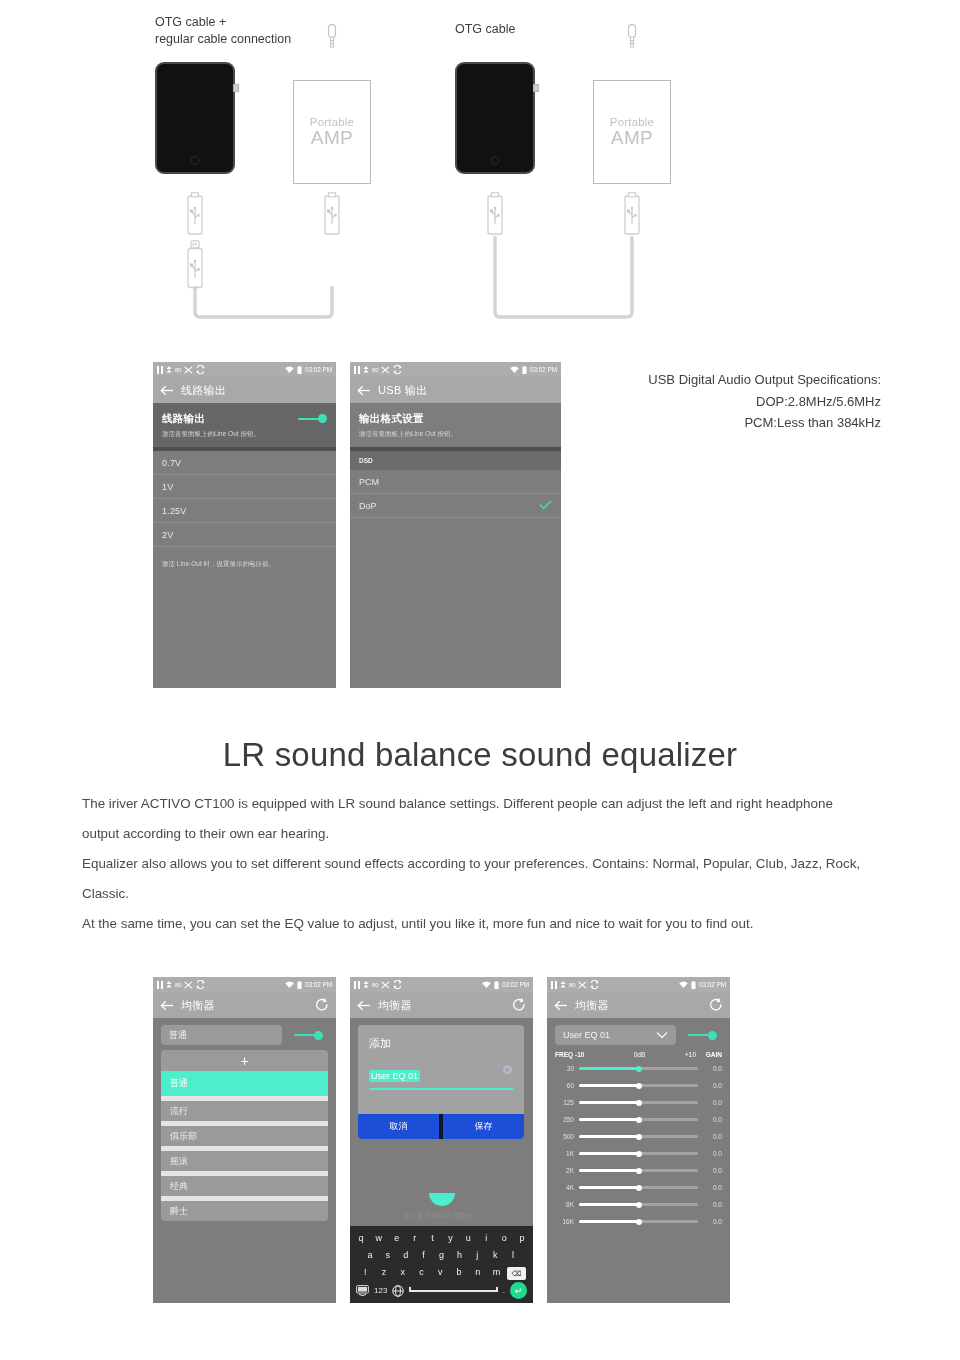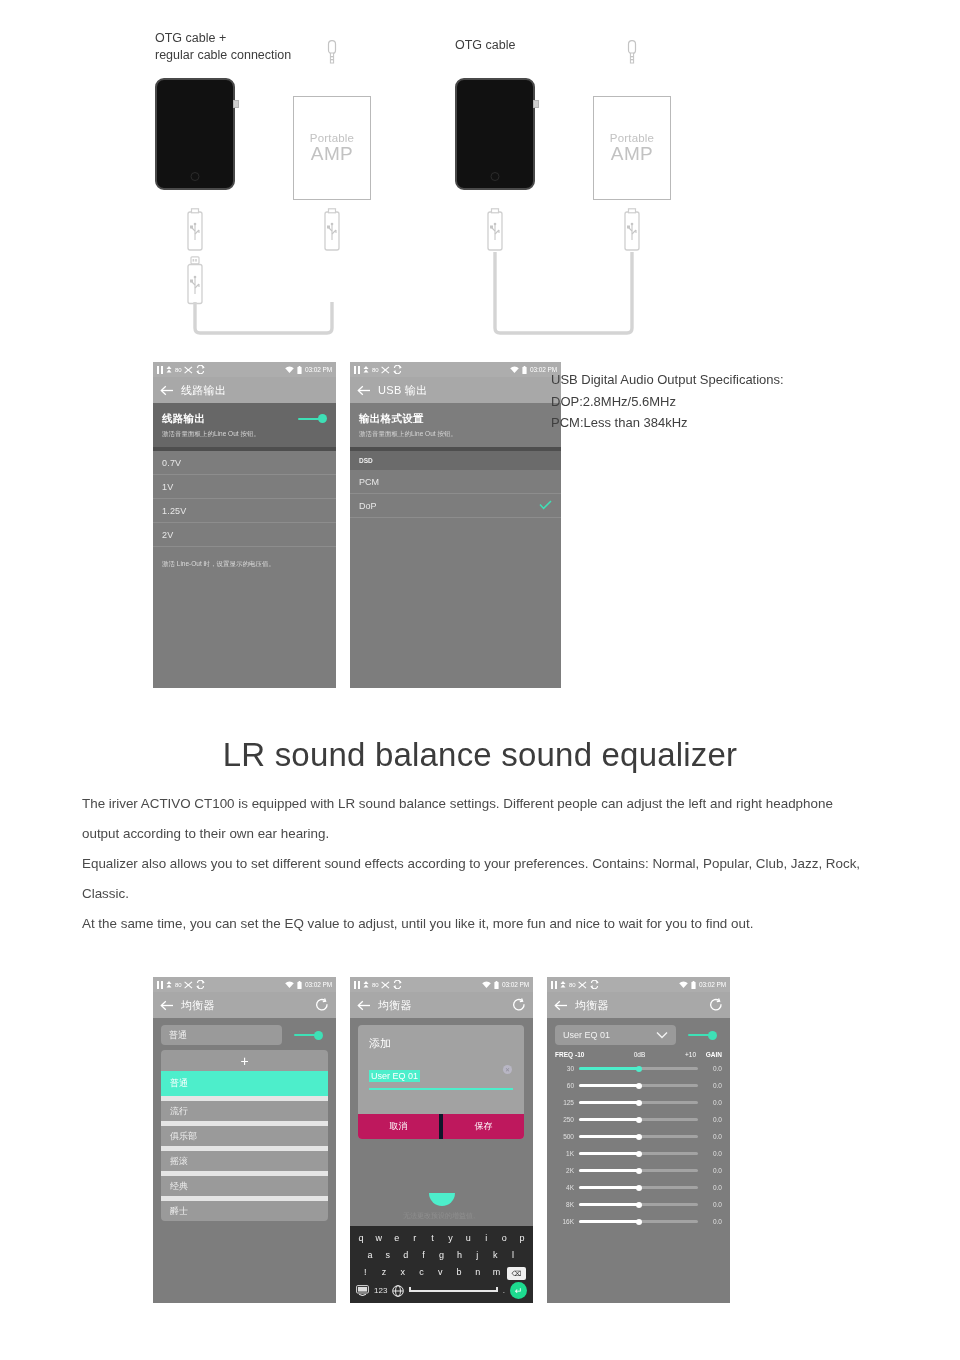--- a/index.html
+++ b/index.html
@@ -12,21 +12,21 @@
     height: 1360px;
     position: relative;
     font-family: "Liberation Sans", sans-serif;
     color: #3a3a3a;
     overflow: hidden;
   }
 
   
   #diagram-section {
     position: absolute;
-    left: 0; top: 16px;
+    left: 0; top: 0;
     width: 960px; height: 345px;
   }
   .diagram-group { position: absolute; top: 0; }
   .diagram-caption {
     position: absolute;
     font-size: 12.5px;
     line-height: 17px;
     color: #3d3d3d;
     white-space: pre-line;
   }
@@ -243,21 +243,21 @@
     display: flex; align-items: center; justify-content: center;
     color: #8e8c9a; font-size: 6px;
   }
   .dialog-underline {
     margin: 5px 11px 0 11px;
     height: 2px; background: #4deecb;
   }
   .dialog-actions { display: flex; margin-top: 24px; }
   .dialog-btn {
     flex: 1; height: 25px;
-    background: #be185d;
+    background: #1d4ed8;
     color: #ffffff; font-size: 9px;
     display: flex; align-items: center; justify-content: center;
   }
   .dialog-btn + .dialog-btn { border-left: 4px solid #0f172a; }
   .dlg-ripple {
     position: absolute;
     left: 50%; transform: translateX(-50%);
     width: 26px; height: 13px;
     background: #4deecb;
     border-radius: 0 0 26px 26px;
@@ -683,21 +683,21 @@
       <span>DoP</span>
       <span class="check">
         <svg width="13" height="10" viewBox="0 0 13 10" fill="none" stroke="#3ee0b6" stroke-width="1.5">
             <path d="M1 4.6 L4.6 8.4 L12 1"></path>
           </svg>
       </span>
     </div>
   </div>
 </div>
 
-<div style="position:absolute;left:551px;top:369px;width:330px;font-size:13px;line-height:21.5px;color:#3f3f3f;">
+<div style="position:absolute;left:551px;top:369px;width:330px;font-size:13px;line-height:21.5px;color:#3f3f3f;text-align:right;">
   <div>USB Digital Audio Output Specifications:</div>
   <div>DOP:2.8MHz/5.6MHz</div>
   <div>PCM:Less than 384kHz</div>
 </div>
 
 <div id="heading">LR sound balance    sound equalizer</div>
 
 <div id="paragraph">
   <p>The iriver ACTIVO CT100 is equipped with LR sound balance settings. Different people can adjust the left and right headphone output according to their own ear hearing.</p>
   <p>Equalizer also allows you to set different sound effects according to your preferences. Contains: Normal, Popular, Club, Jazz, Rock, Classic.</p>

